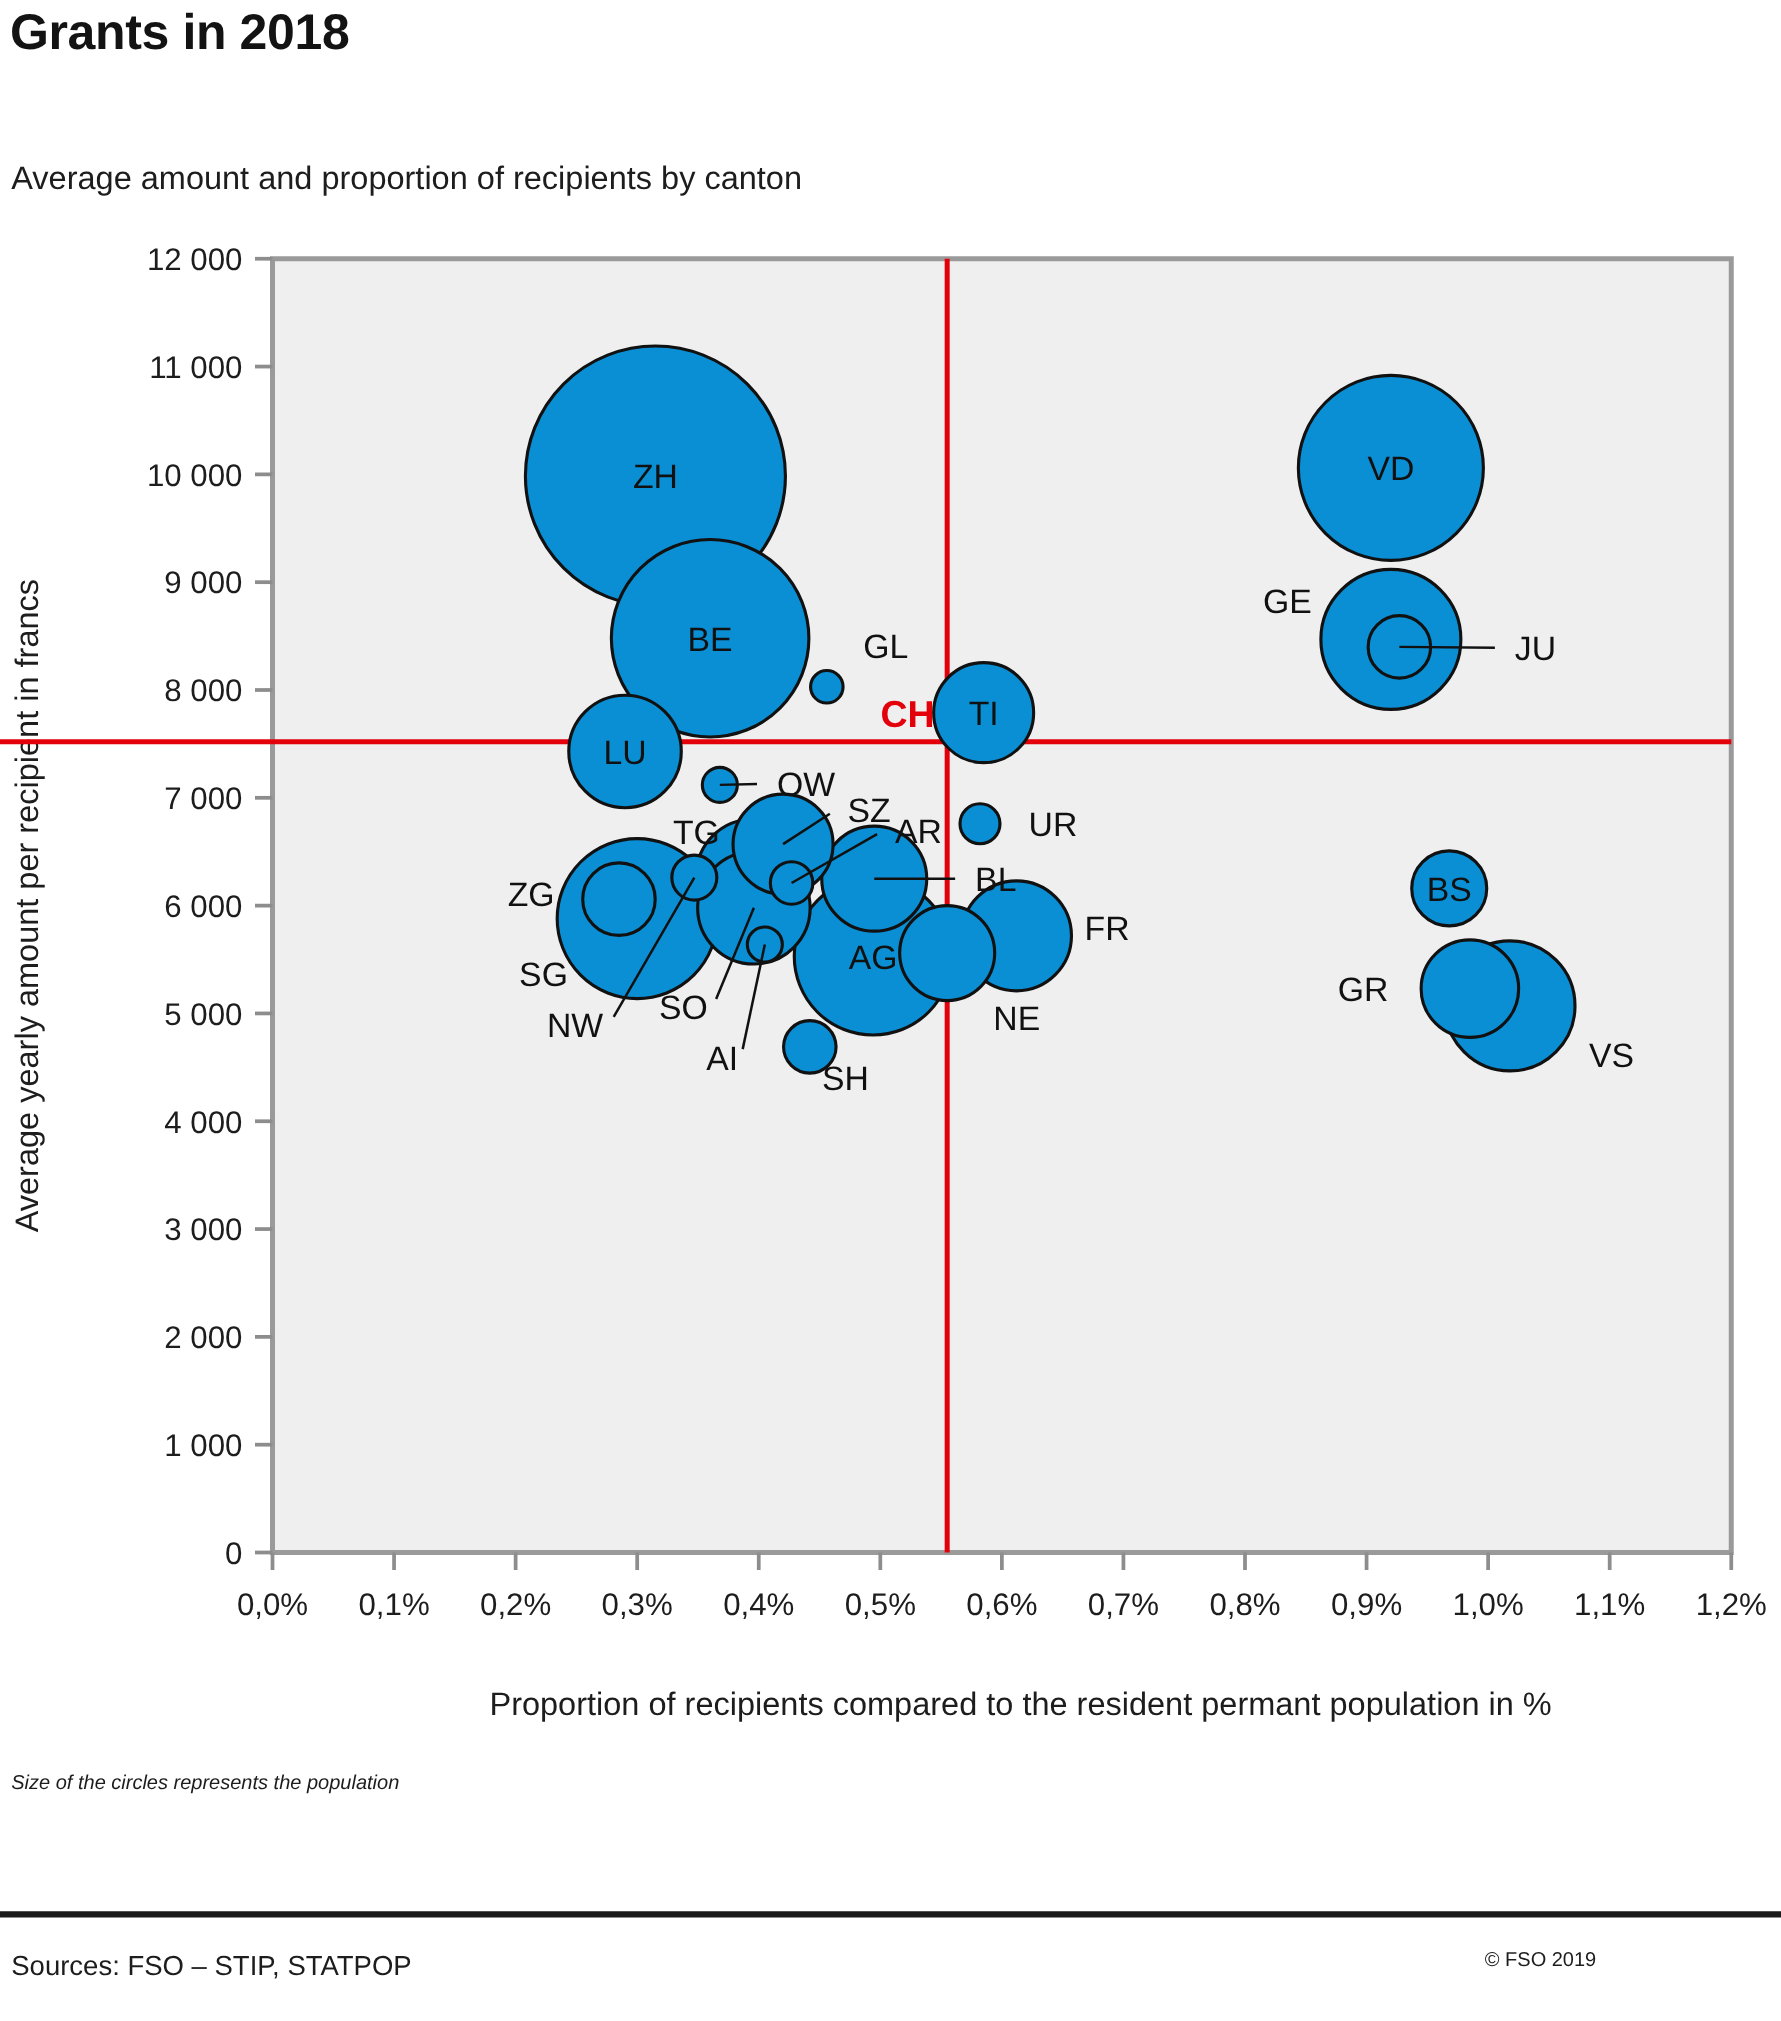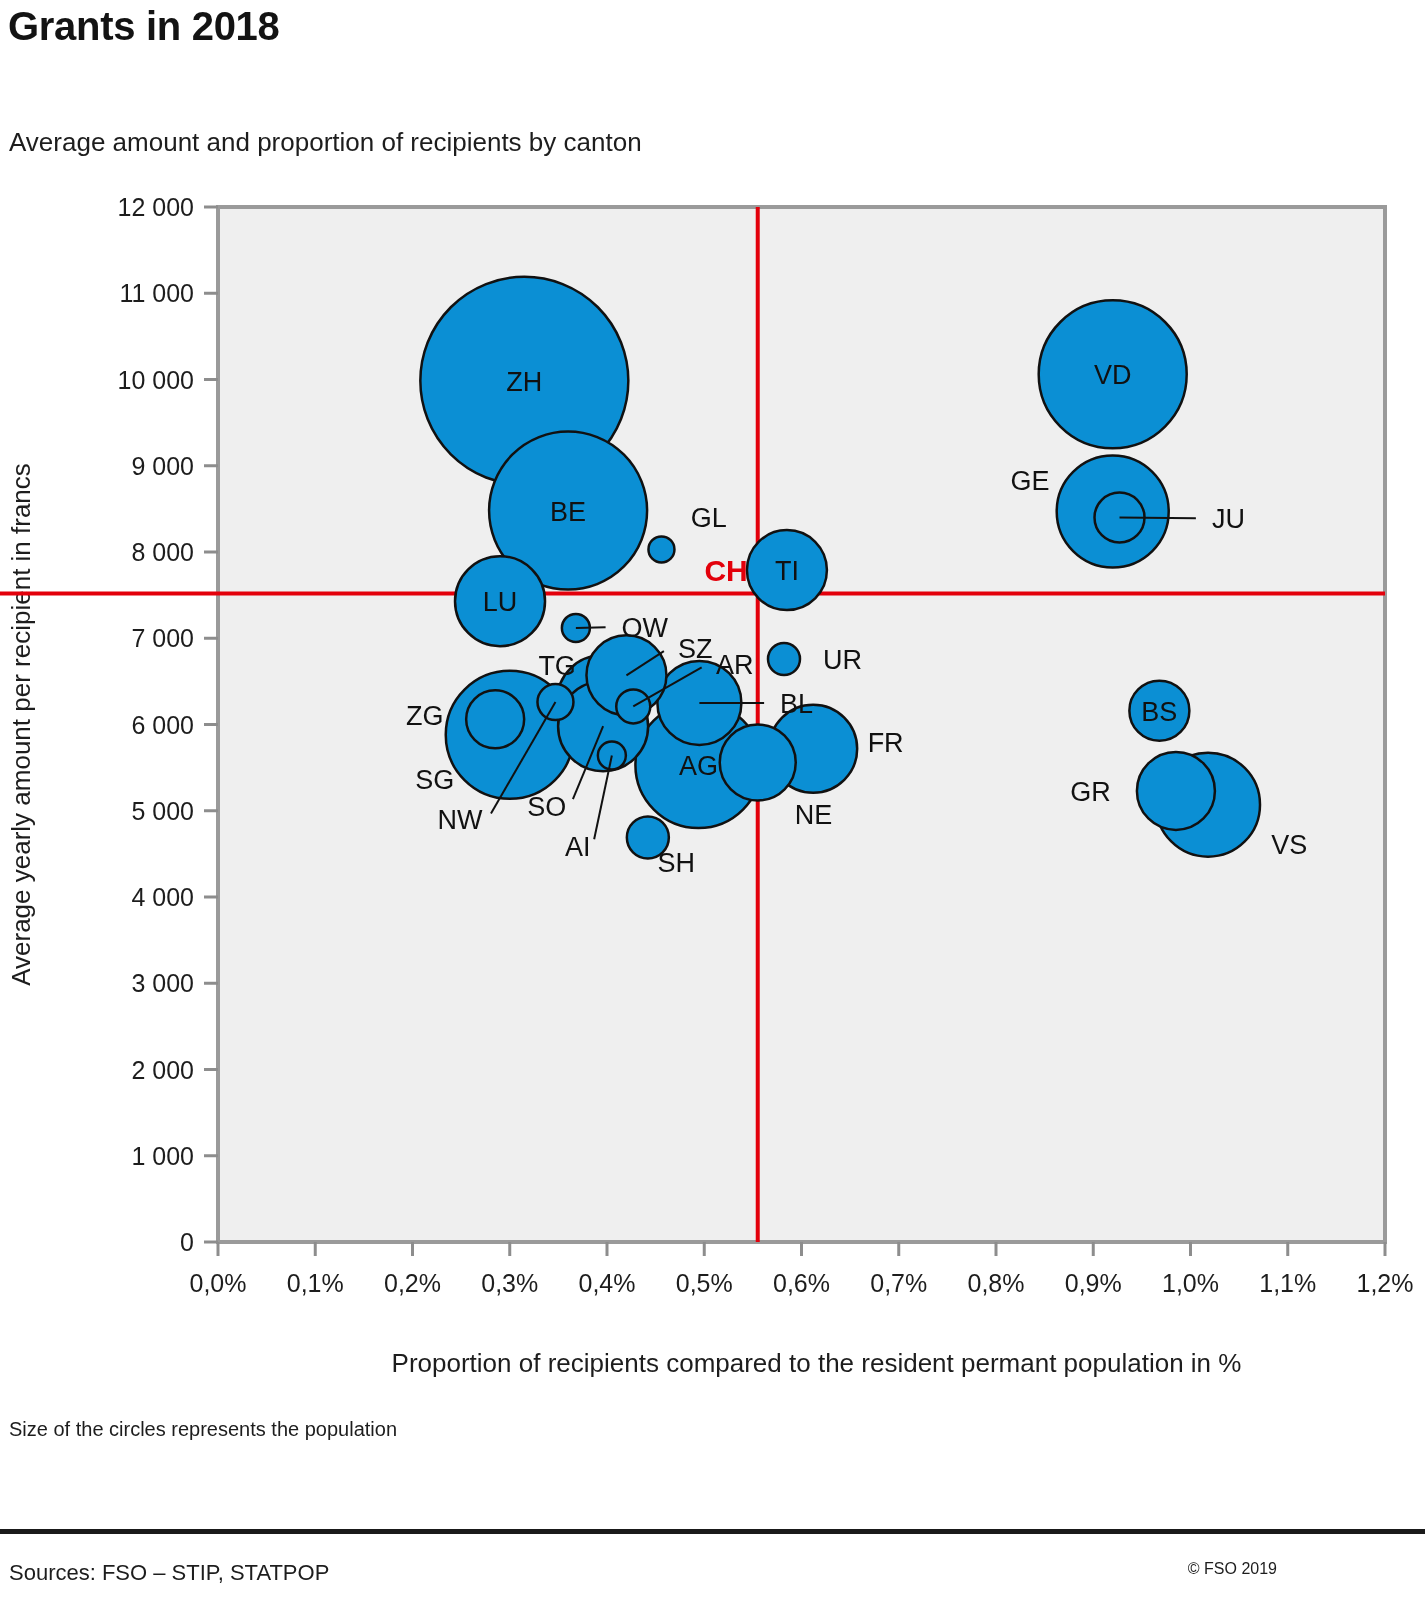--- a/index.html
+++ b/index.html
@@ -32,22 +32,23 @@
     font-weight: normal;
     color: #1d1d1d;
     margin-top: 47px;
   }
 
   .chart-svg { position: absolute; left: 0; top: 0; }
 
   .note {
     position: absolute;
     left: 9px; top: 1418px;
-    font-size: 20px;
-    color: #1d1d1d;
+    font-size: 16px;
+    color: #1d1d1d;
+    font-style: italic;
   }
   .rule {
     position: absolute;
     left: 0; top: 1529px;
     width: 1425px; height: 5px;
     background: #1a1a1a;
   }
   .src {
     position: absolute;
     left: 9px; top: 1560px;

